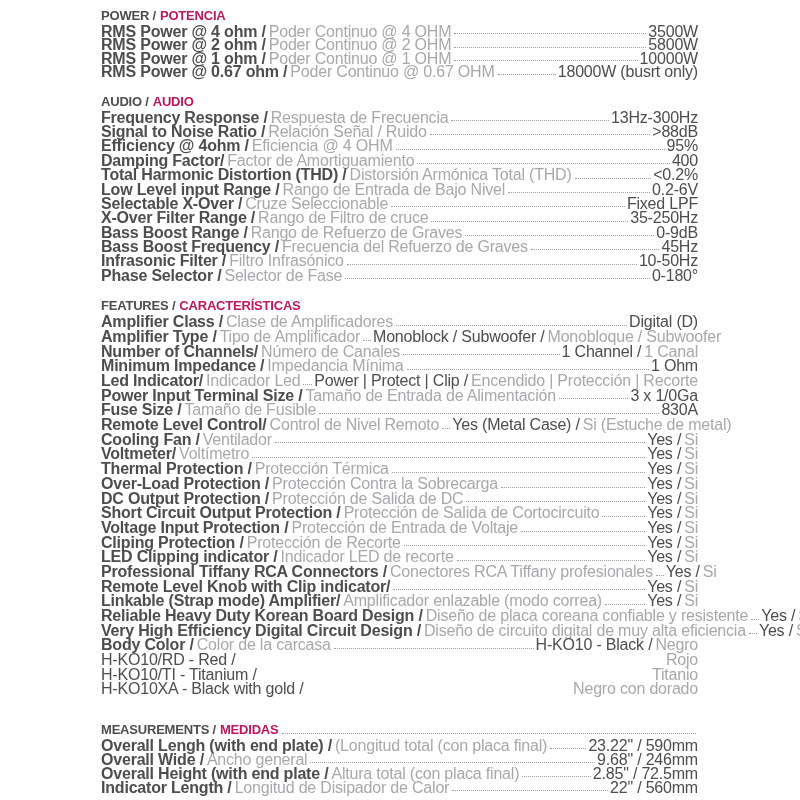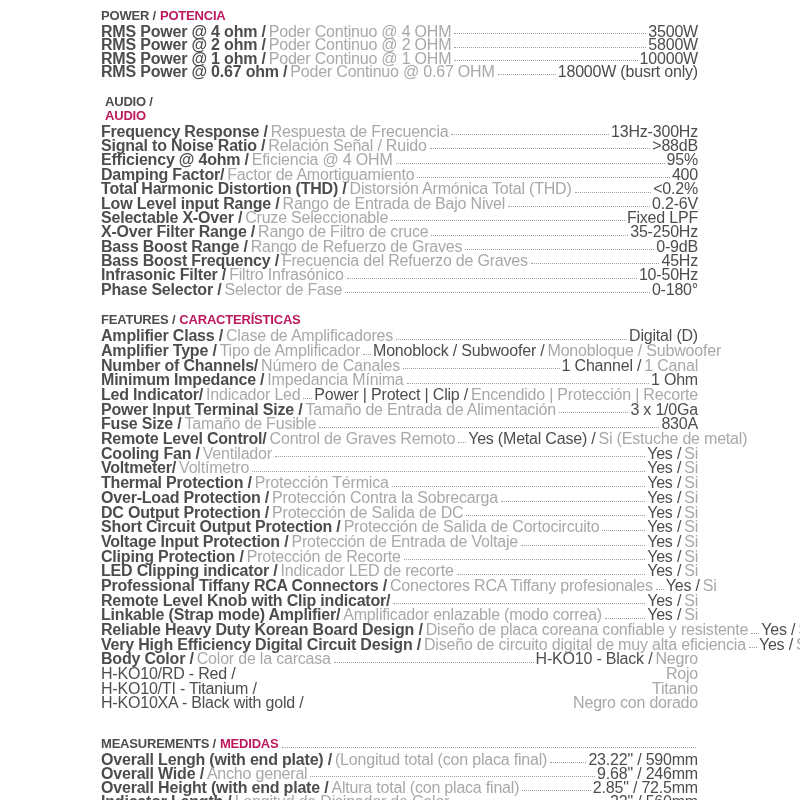--- a/index.html
+++ b/index.html
@@ -76,21 +76,21 @@
         <span class="v-en">10000W</span>
       </div>
       <div class="row">
         <span class="l-en">RMS Power @ 0.67 ohm /</span>
         <span class="l-es">Poder Continuo @ 0.67 OHM</span>
         <div class="leader"></div>
         <span class="v-en">18000W (busrt only)</span>
       </div>
     </section>
     <section class="section sec-audio">
-      <h2 class="sec-title" style="margin: 10px 0px 2px; flex-direction: column;">
+      <h2 class="sec-title" style="margin: 10px 0px 2px;">
         <span class="t-en">AUDIO /</span>
         <span class="t-es">AUDIO</span>
       </h2>
       <div class="row">
         <span class="l-en">Frequency Response /</span>
         <span class="l-es">Respuesta de Frecuencia</span>
         <div class="leader"></div>
         <span class="v-en">13Hz-300Hz</span>
       </div>
       <div class="row">
@@ -205,21 +205,21 @@
         <span class="v-en">3 x 1/0Ga</span>
       </div>
       <div class="row">
         <span class="l-en">Fuse Size /</span>
         <span class="l-es">Tamaño de Fusible</span>
         <div class="leader"></div>
         <span class="v-en">830A</span>
       </div>
       <div class="row">
         <span class="l-en">Remote Level Control/</span>
-        <span class="l-es">Control de Graves Remoto</span>
+        <span class="l-es">Control de Nivel Remoto</span>
         <div class="leader"></div>
         <span class="v-en">Yes (Metal Case) /</span>
         <span class="v-es">Si (Estuche de metal)</span>
       </div>
       <div class="row">
         <span class="l-en">Cooling Fan /</span>
         <span class="l-es">Ventilador</span>
         <div class="leader"></div>
         <span class="v-en">Yes /</span>
         <span class="v-es">Si</span>

